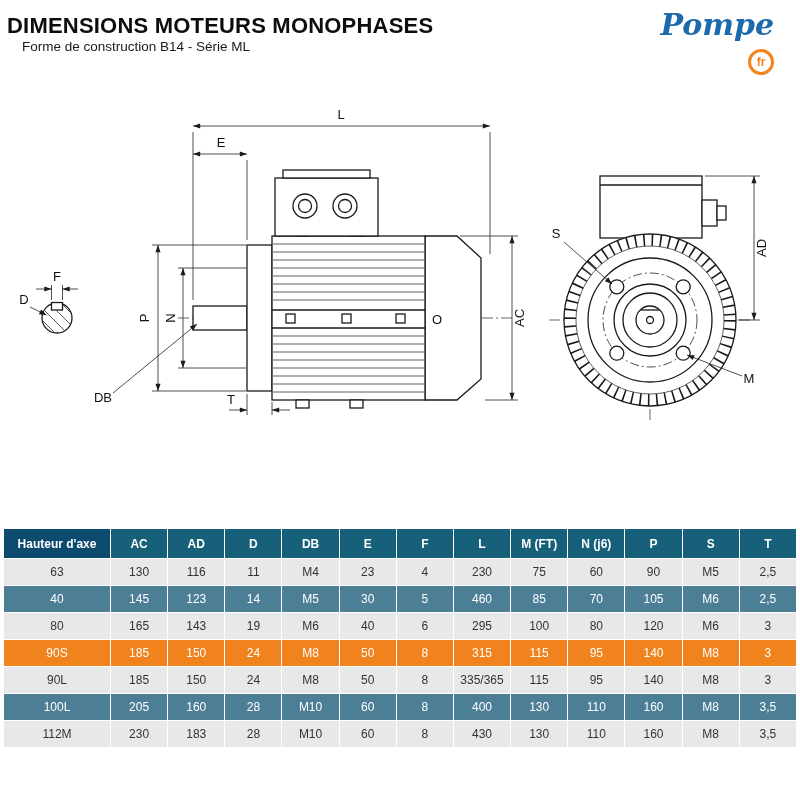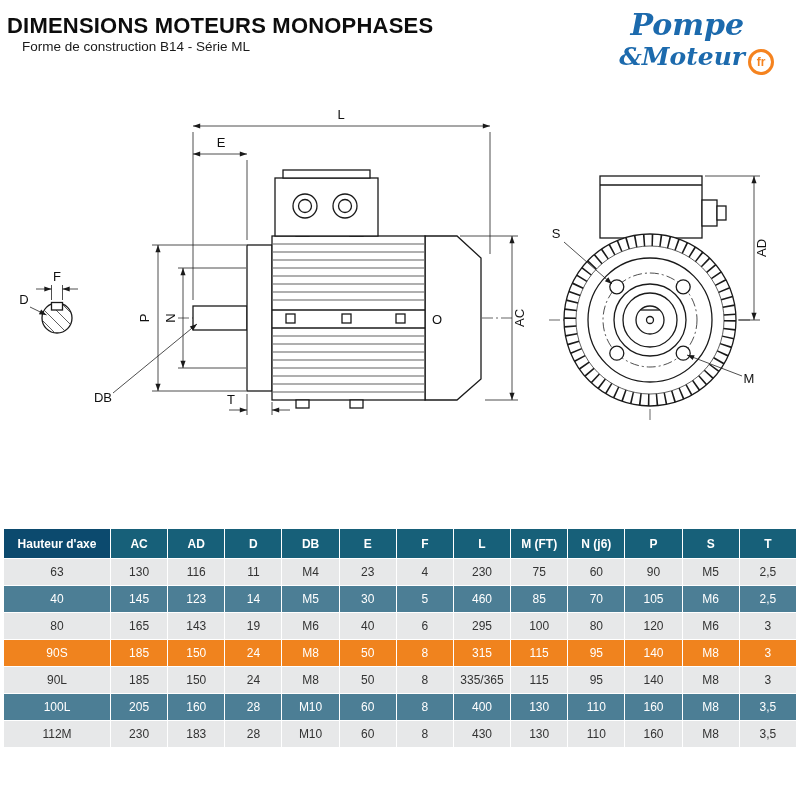--- a/index.html
+++ b/index.html
@@ -3,21 +3,21 @@
 <meta charset="utf-8">
 <style>
   html,body{margin:0;padding:0;background:#fff;}
   .page{position:relative;width:800px;height:800px;background:#fff;overflow:hidden;
         font-family:"Liberation Sans",sans-serif;}
   .title{position:absolute;top:13px;left:7px;font-size:22px;font-weight:bold;color:#0d0d0d;letter-spacing:.2px;}
   .subtitle{position:absolute;top:39px;left:22px;font-size:13.5px;color:#1a1a1a;}
   
   .logo{position:absolute;top:10px;right:26px;text-align:right;color:#1c6aad;
         font-family:"DejaVu Serif",serif;font-style:italic;font-weight:bold;line-height:1;}
-  .logo-l1{font-size:30px;margin-right:30px;}
+  .logo-l1{font-size:30px;}
   .logo-l2{font-size:25px;margin-top:3px;display:flex;align-items:flex-end;justify-content:flex-end;}
   .fr{display:inline-flex;width:20px;height:20px;border:3px solid #f5831f;border-radius:50%;
       color:#f5831f;font-size:12px;font-style:normal;font-weight:bold;
       font-family:"Liberation Sans",sans-serif;align-items:center;justify-content:center;
       margin-left:3px;position:relative;top:6px;background:#fff;}
   
   .drawing{position:absolute;top:88px;left:0;width:800px;height:360px;}
   .obj{stroke:#1a1a1a;stroke-width:1.3;fill:none;}
   .objf{stroke:#1a1a1a;stroke-width:1.3;fill:#fff;}
   .thin{stroke:#1a1a1a;stroke-width:0.7;fill:none;}
@@ -41,21 +41,20 @@
 <body>
 
 <div class="page">
 
   <div class="title">DIMENSIONS MOTEURS MONOPHASES</div>
   <div class="subtitle">Forme de construction B14 - Série ML</div>
 
   <div class="logo">
     <div class="logo-l1">Pompe</div>
     <div class="logo-l2">
-      <span>&amp;Moteur</span>
       <span class="fr">fr</span>
     </div>
   </div>
 
   <div class="drawing">
     <svg viewBox="0 0 800 360" width="800" height="360">
       <defs>
         <marker id="arw" viewBox="0 0 10 10" refX="9.5" refY="5" markerWidth="10" markerHeight="10" orient="auto-start-reverse">
           <path d="M0.5,1.8 L9.5,5 L0.5,8.2 z" fill="#1a1a1a"></path>
         </marker>

